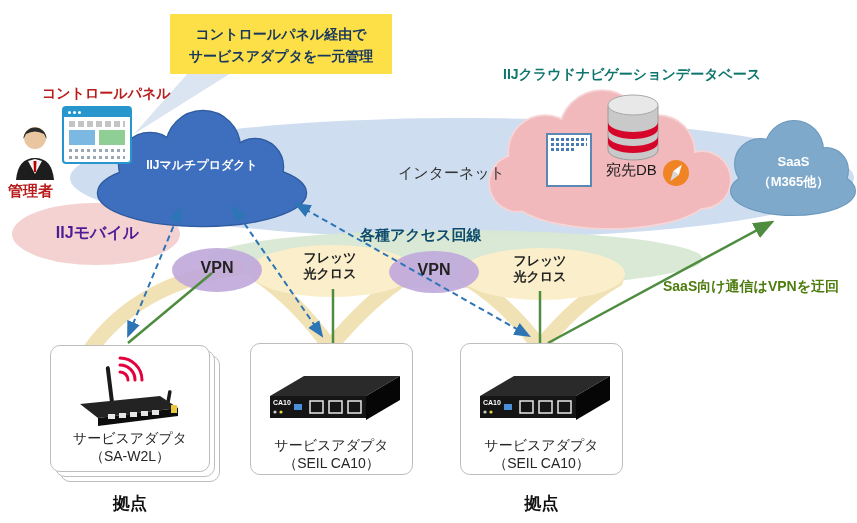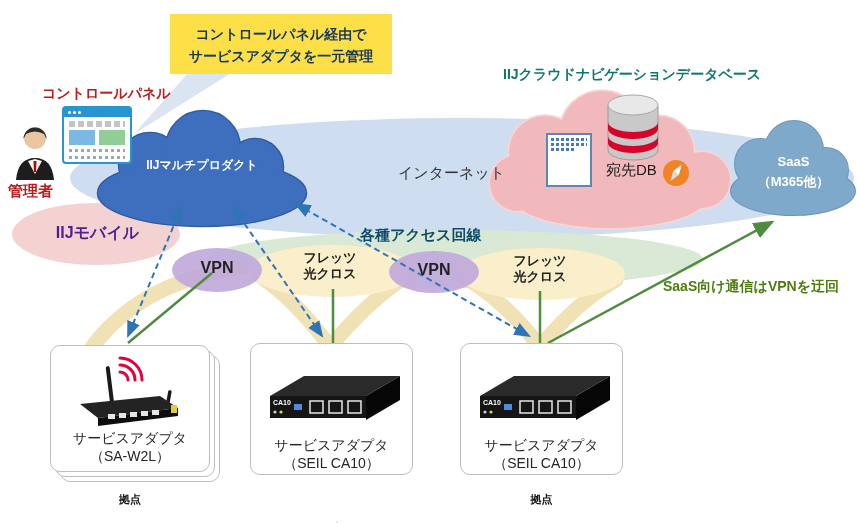--- a/index.html
+++ b/index.html
@@ -32,21 +32,21 @@
        border:2px solid #5b87b5;z-index:6;box-sizing:border-box;padding:3px 3px 0 3px;}
   .doc .r{height:3px;margin-bottom:2px;
        background:repeating-linear-gradient(90deg,#4a7ab5 0 3px,transparent 3px 5px);}
 
   
   .card,.stack{position:absolute;background:#fff;border:1.5px solid #bdbdbd;border-radius:10px;box-sizing:border-box;}
   .card{z-index:4;}
   .stack{z-index:3;}
   .devlbl{position:absolute;z-index:6;font-size:14px;font-weight:500;color:#262626;
           text-align:center;line-height:1.25;}
-  .sitelbl{position:absolute;z-index:6;font-size:11px;font-weight:700;color:#111;text-align:center;}
+  .sitelbl{position:absolute;z-index:6;font-size:17px;font-weight:700;color:#111;text-align:center;}
   .icon-svg{position:absolute;z-index:6;}
 </style>
 </head>
 <body>
 
 <div id="stage">
 
   <svg id="bg" width="857" height="523" viewBox="0 0 857 523">
     <defs>
       <marker id="mb" orient="auto-start-reverse" markerWidth="9" markerHeight="8" refX="6.5" refY="3" viewBox="0 0 8 6">

